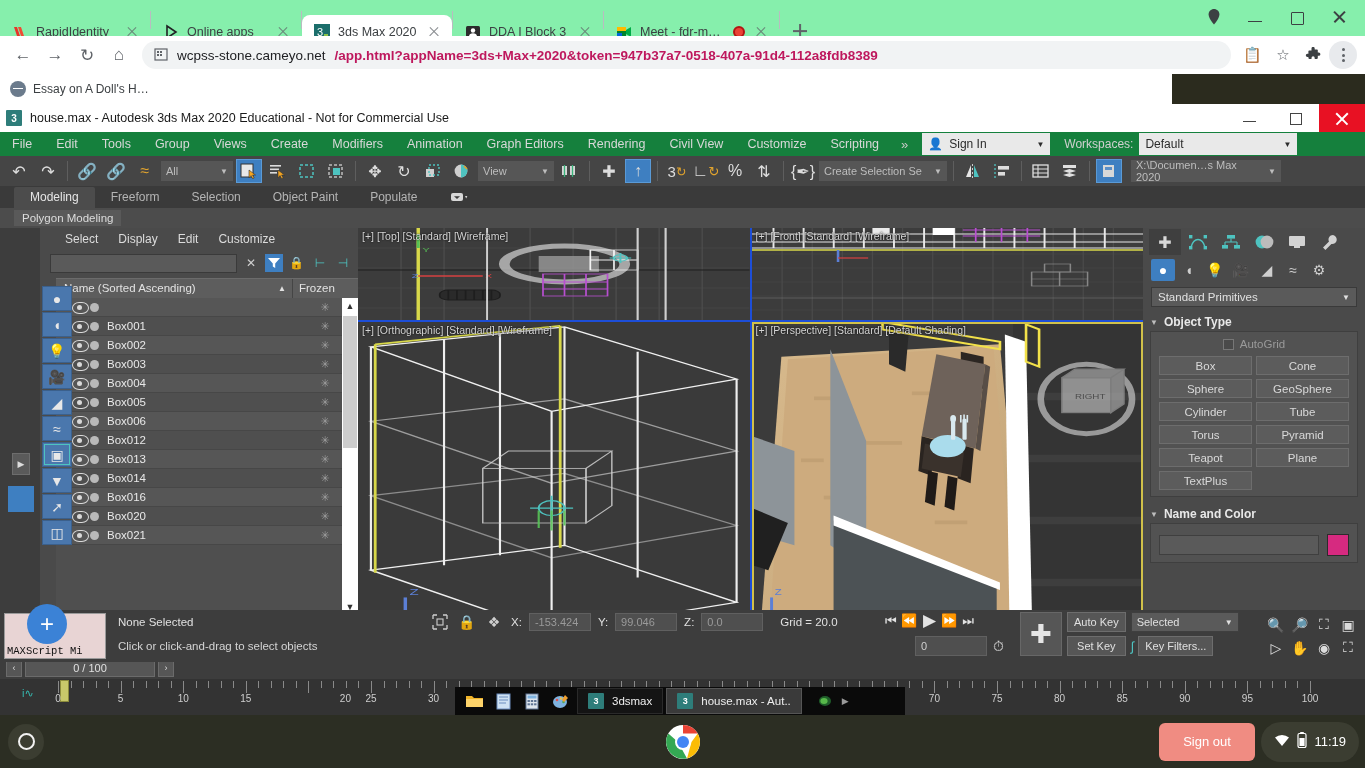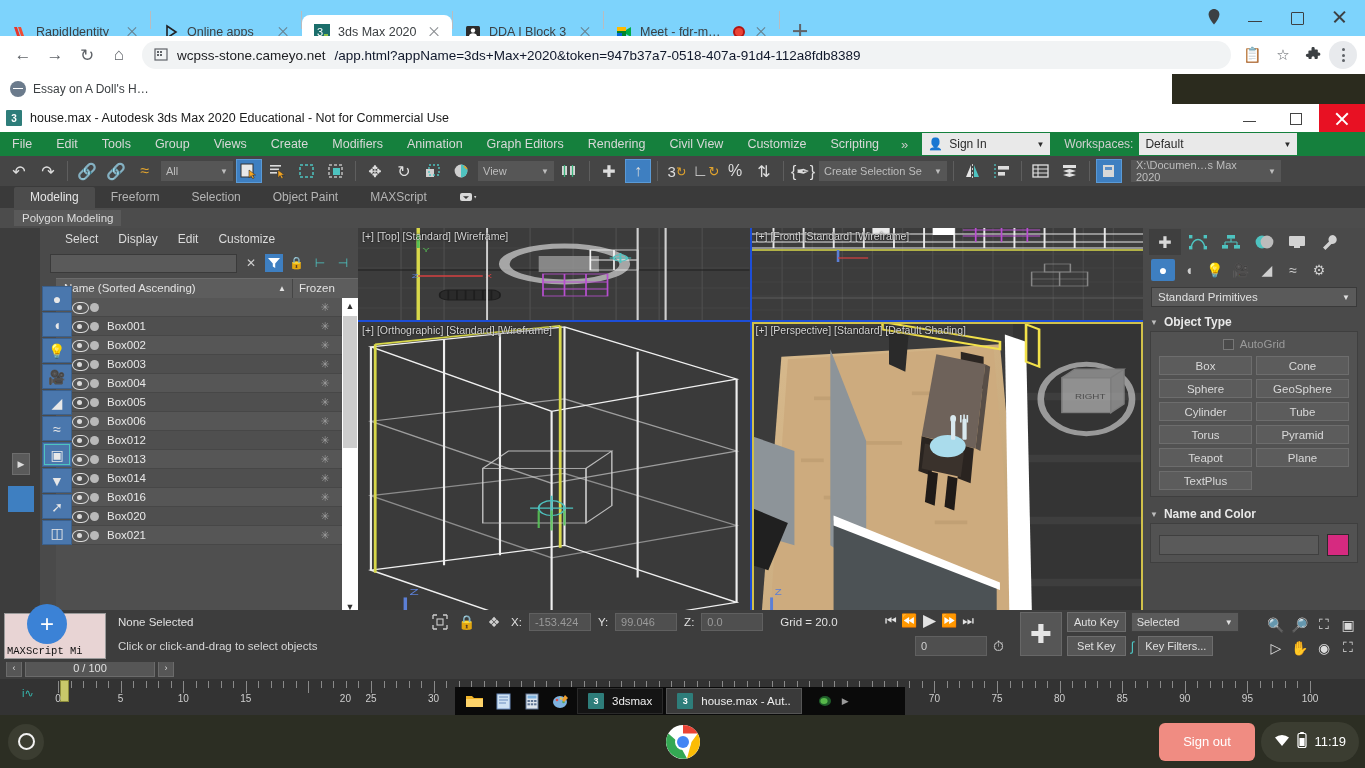--- a/index.html
+++ b/index.html
@@ -6,21 +6,21 @@
   html, body {
     width: 1365px; height: 768px; overflow: hidden;
     font-family: "Liberation Sans", sans-serif;
     background: #2b2b1e;
   }
   .root { position: relative; width: 1365px; height: 768px; }
 
   
   .chrome-tabstrip {
     position: absolute; left: 0; top: 0; width: 1365px; height: 48px;
-    background: #7dd3fc; display: flex; align-items: flex-end;
+    background: #86efac; display: flex; align-items: flex-end;
   }
   .tab {
     height: 33px; display: flex; align-items: center; gap: 8px;
     padding: 0 10px 0 12px; min-width: 150px; max-width: 175px;
     border-radius: 8px 8px 0 0; position: relative; font-size: 12.5px; color: #3c4043;
   }
   .tab.active { background: #fff; }
   .tab .favicon { width: 16px; height: 16px; flex: 0 0 16px; position: relative; }
   .tab .tab-title {
     flex: 1; white-space: nowrap; overflow: hidden; text-overflow: ellipsis;
@@ -58,21 +58,21 @@
   .chrome-toolbar {
     position: absolute; left: 0; top: 36px; width: 1365px; height: 38px;
     background: #fff; display: flex; align-items: center; gap: 2px; padding: 0 8px;
   }
   .navbtn { width: 30px; height: 30px; position: relative; color:#5f6368; display:flex;align-items:center;justify-content:center;font-size:17px;}
   .omnibox {
     flex: 1; height: 28px; background: #f1f3f4; border-radius: 14px;
     display: flex; align-items: center; padding: 0 12px; gap: 9px; margin: 0 6px;
     font-size: 13.5px; color: #202124; overflow: hidden; white-space: nowrap;
   }
-  .omnibox .url-dim { color: #0f172a; }
+  .omnibox .url-dim { color: #be185d; font-weight: bold; }
   .ext-ic { width: 28px; height: 28px; position: relative; display:flex;align-items:center;justify-content:center;color:#5f6368;font-size:15px;}
   .menu-dots { width: 28px; height:28px; border-radius:50%; background:#e8eaed; display:flex;flex-direction:column;align-items:center;justify-content:center;gap:2.5px;}
   .menu-dots i { width:3px;height:3px;border-radius:50%;background:#5f6368;display:block;}
 
   .bookmark-bar {
     position: absolute; left:0; top: 74px; width:1172px; height: 30px; background:#fff;
     display:flex; align-items:center; gap:7px; padding-left: 10px; font-size:12px; color:#3c4043;
   }
   .bm-ic { width:16px;height:16px;border-radius:50%;background:#6b7b8c; position:relative;}
   .bm-ic::after{content:"";position:absolute;left:3px;top:7px;width:10px;height:1.2px;background:#fff;}
@@ -520,21 +520,21 @@
         <span>X:\Documen…s Max 2020</span>
         <span class="caret">▼</span>
       </div>
     </div>
 
     <div class="ribbon">
       <div class="rib-tab active">Modeling</div>
       <div class="rib-tab">Freeform</div>
       <div class="rib-tab">Selection</div>
       <div class="rib-tab">Object Paint</div>
-      <div class="rib-tab">MAXScript</div>
+      <div class="rib-tab">Populate</div>
       <div class="rib-tab" style="padding-bottom:2px">
         <svg width="18" height="12" viewBox="0 0 18 12">
             <rect x="1" y="2" width="12" height="8" rx="2" fill="#d8d8d8"></rect>
             <path d="M4 5.2 L10 5.2 L7 8 Z" fill="#3a3a3a"></path>
             <path d="M15 5 L17.4 5 L16.2 7.4 Z" fill="#cfcfcf"></path>
           </svg>
       </div>
     </div>
     <div class="ribbon2">
       <div class="rib-sub">Polygon Modeling</div>

